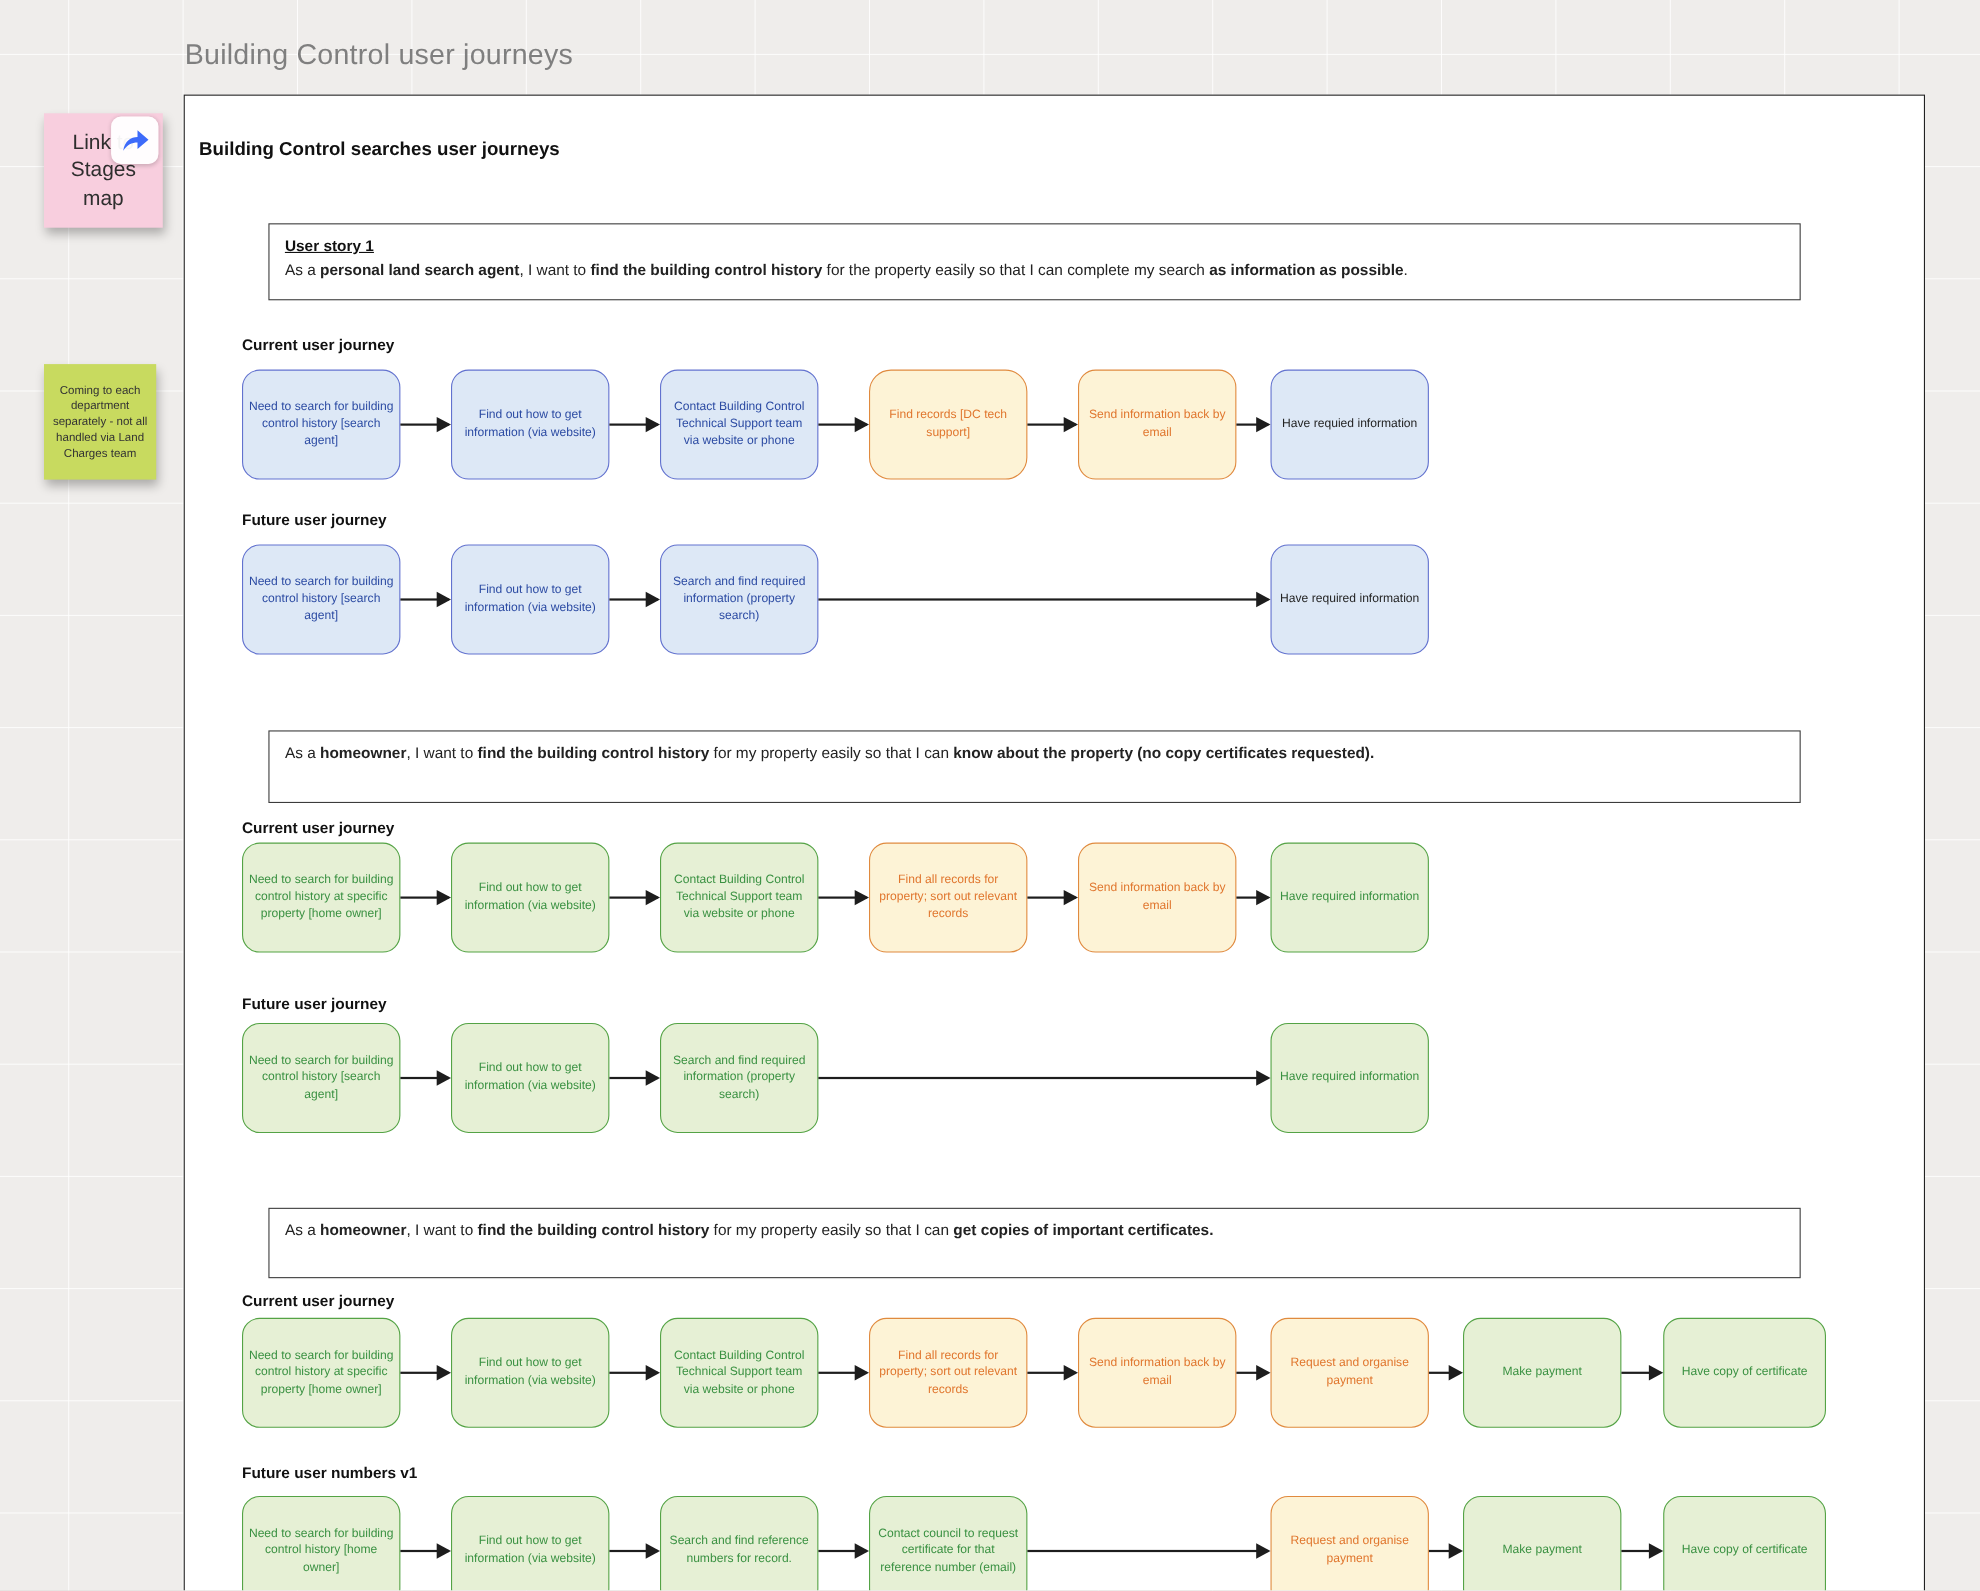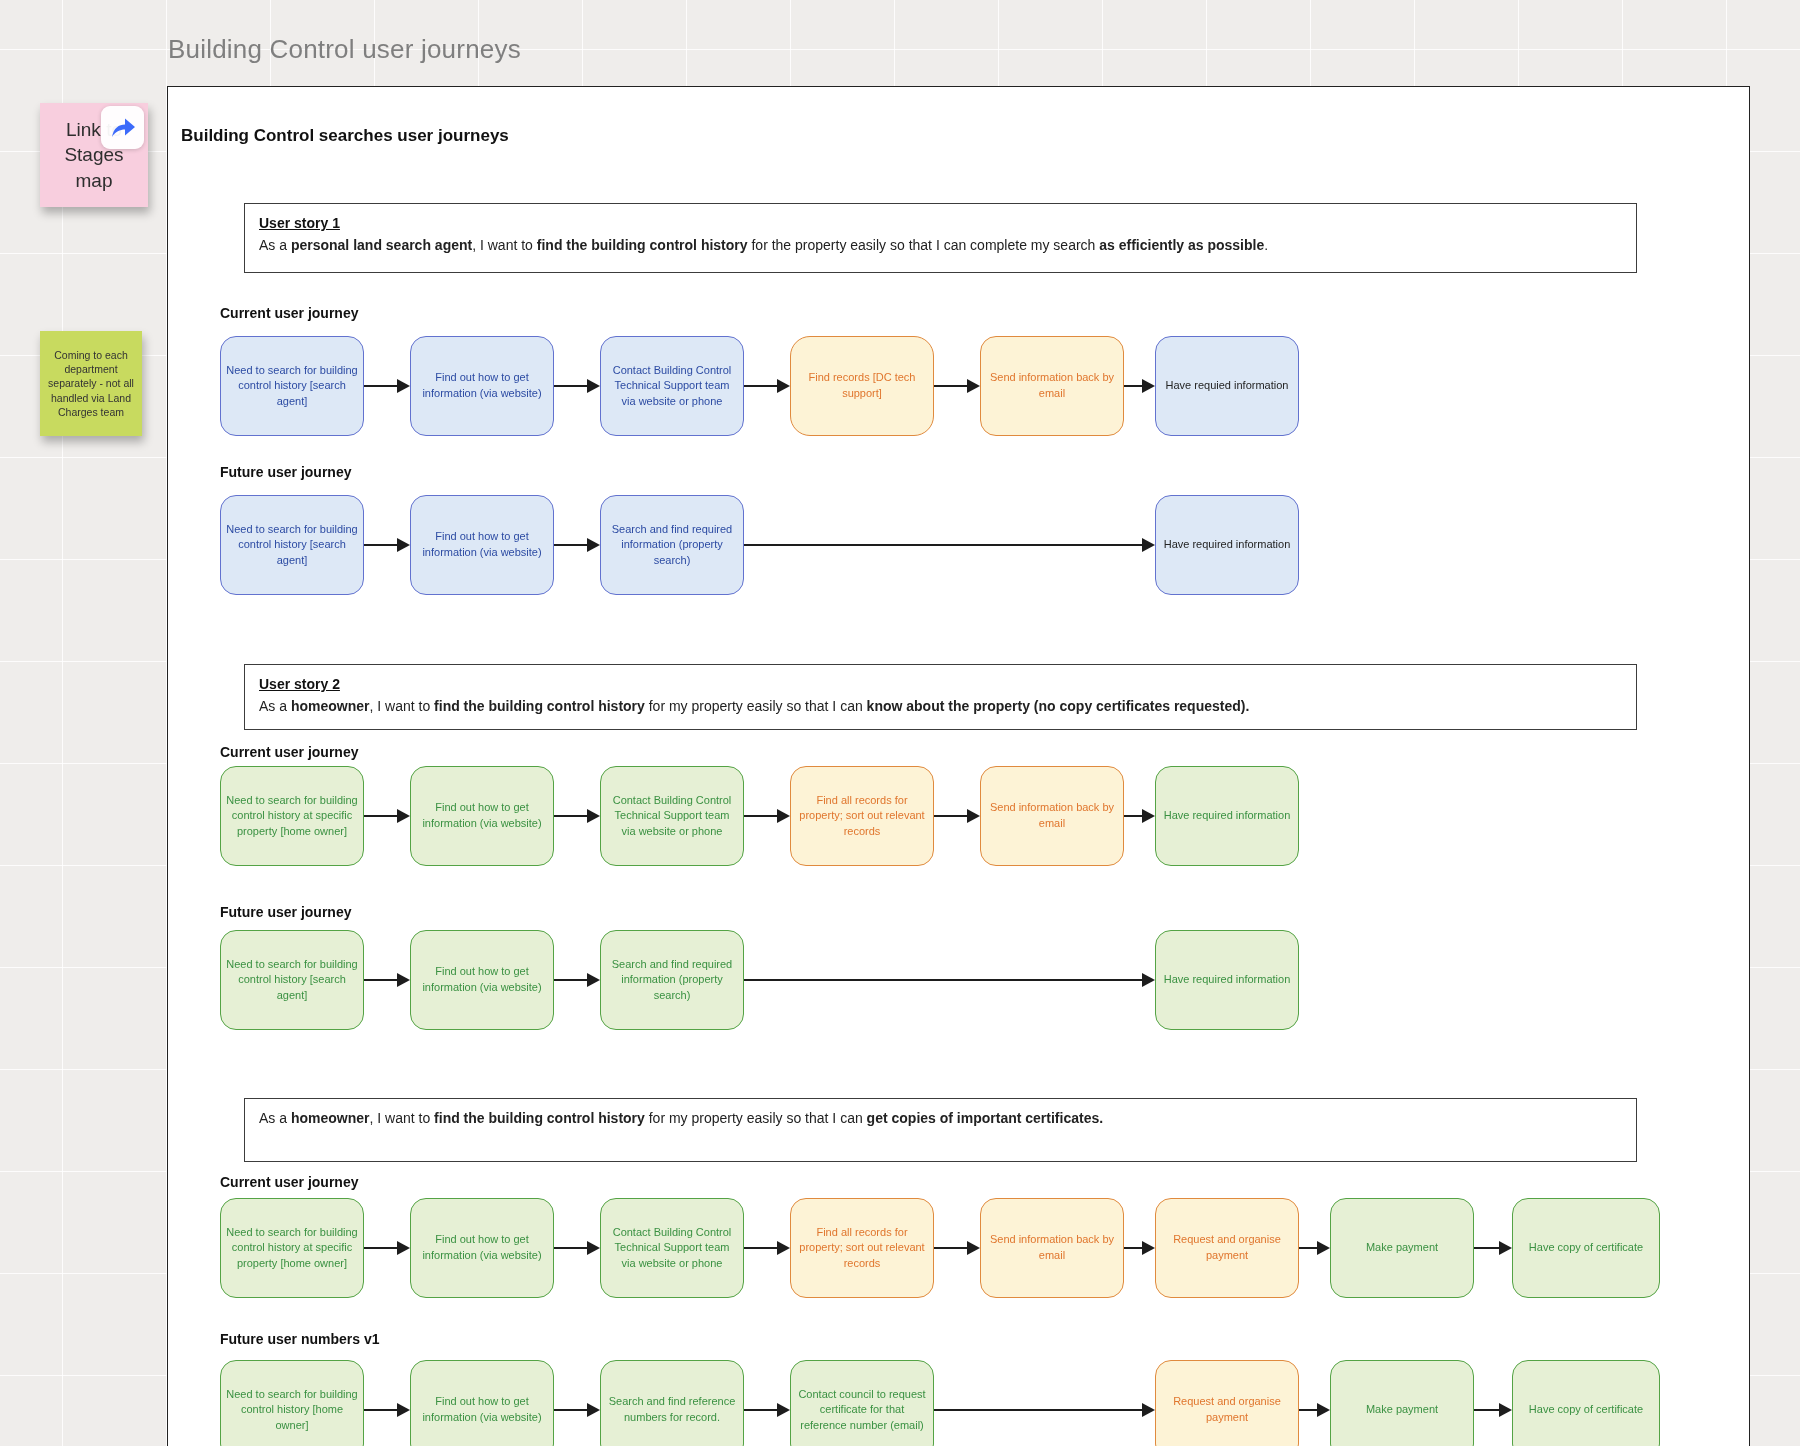--- a/index.html
+++ b/index.html
@@ -87,24 +87,23 @@
       </svg>
     </div>
   </div>
 
   <div class="sticky sticky-green">
     <div class="stext">Coming to each department separately - not all handled via Land Charges team</div>
   </div>
 
   <div class="ustory" style="top:203px;min-height:70px;">
     <div class="ustitle">User story 1</div>
-    <div class="ustext"><span>As a </span><span class="b">personal land search agent</span><span>, I want to </span><span class="b">find the building control history</span><span> for the property easily so that I can complete my search </span><span class="b">as efficiently as possible</span><span>.</span></div>
+    <div class="ustext"><span>As a </span><span class="b">personal land search agent</span><span>, I want to </span><span class="b">find the building control history</span><span> for the property easily so that I can complete my search </span><span class="b">as information as possible</span><span>.</span></div>
   </div>
   <div class="ustory" style="top:664px;min-height:66px;">
-    <div class="ustitle">User story 2</div>
     <div class="ustext"><span>As a </span><span class="b">homeowner</span><span>, I want to </span><span class="b">find the building control history</span><span> for my property easily so that I can </span><span class="b">know about the property (no copy certificates requested).</span></div>
   </div>
   <div class="ustory" style="top:1098px;min-height:64px;">
     <div class="ustext"><span>As a </span><span class="b">homeowner</span><span>, I want to </span><span class="b">find the building control history</span><span> for my property easily so that I can </span><span class="b">get copies of important certificates.</span></div>
   </div>
 
   <div class="jlabel" style="top:305px">Current user journey</div>
   <div class="jlabel" style="top:464px">Future user journey</div>
   <div class="jlabel" style="top:744px">Current user journey</div>
   <div class="jlabel" style="top:904px">Future user journey</div>

